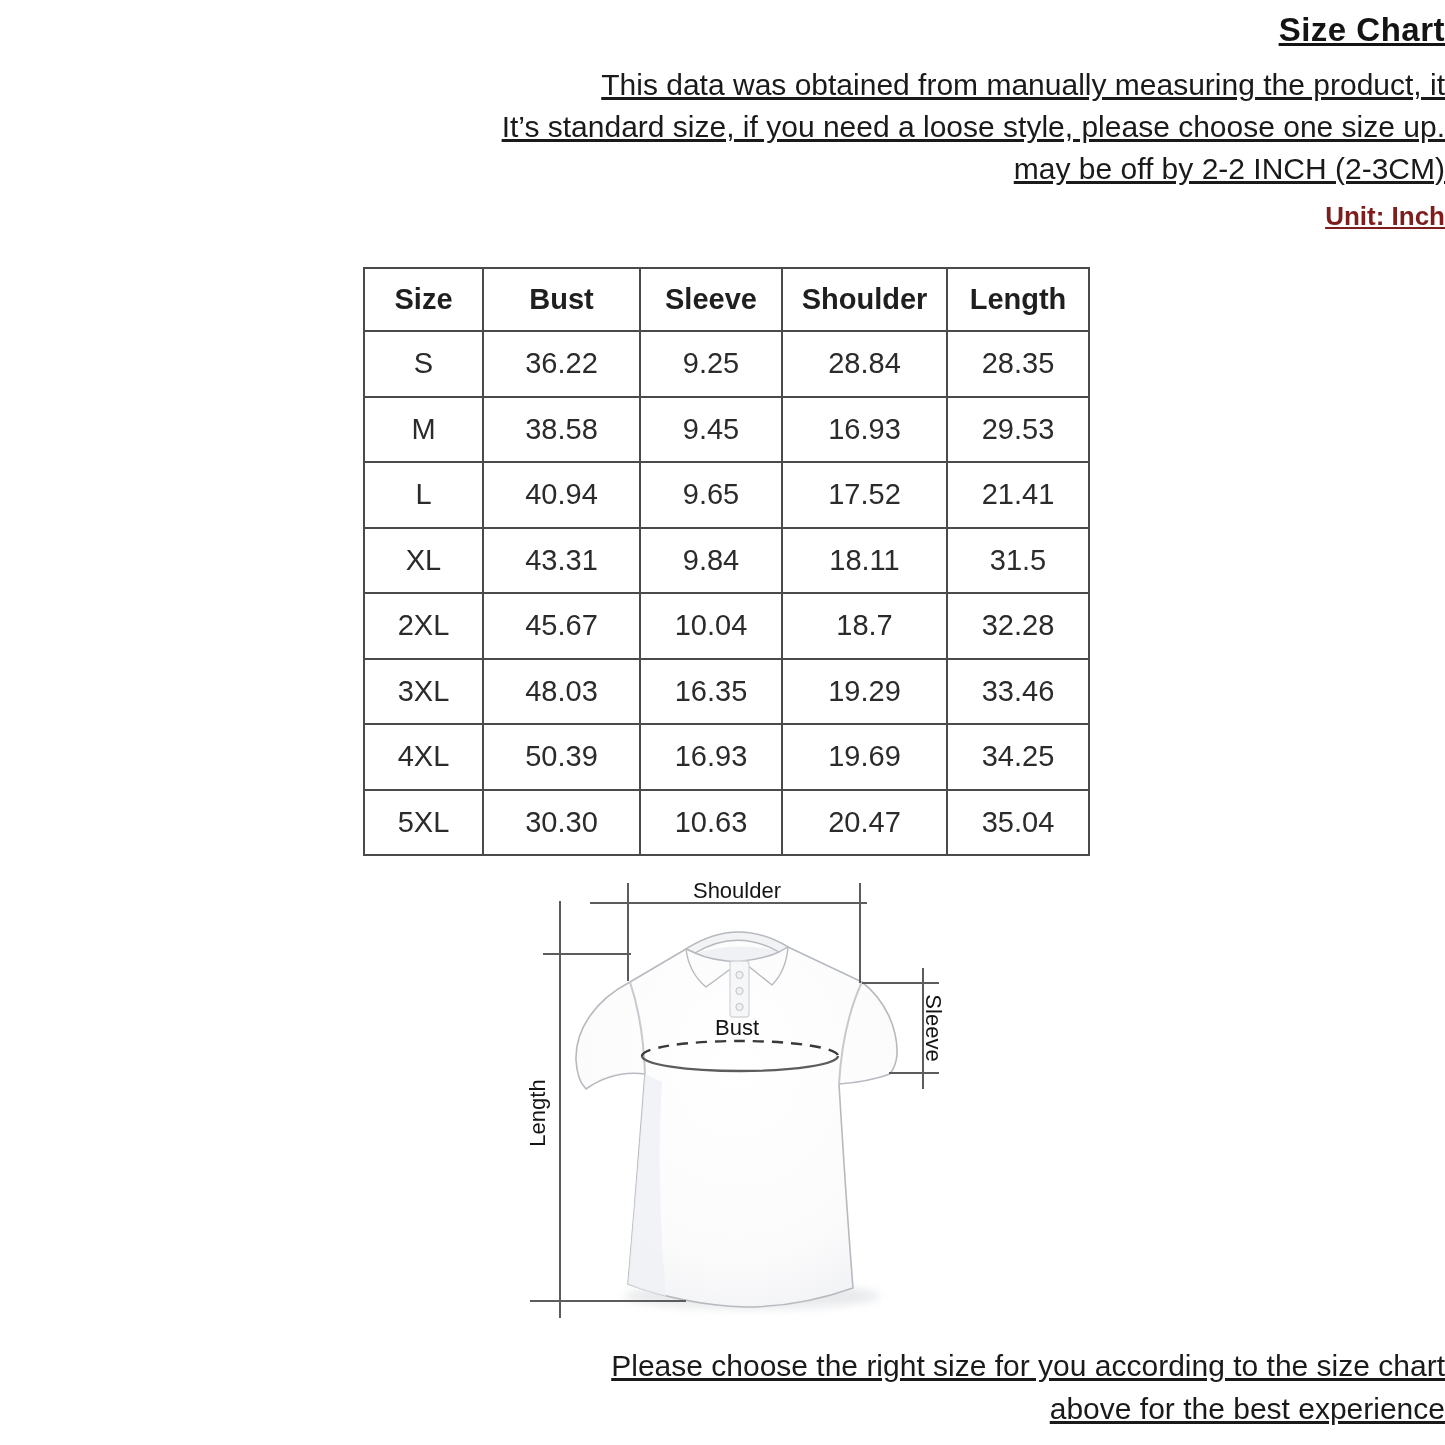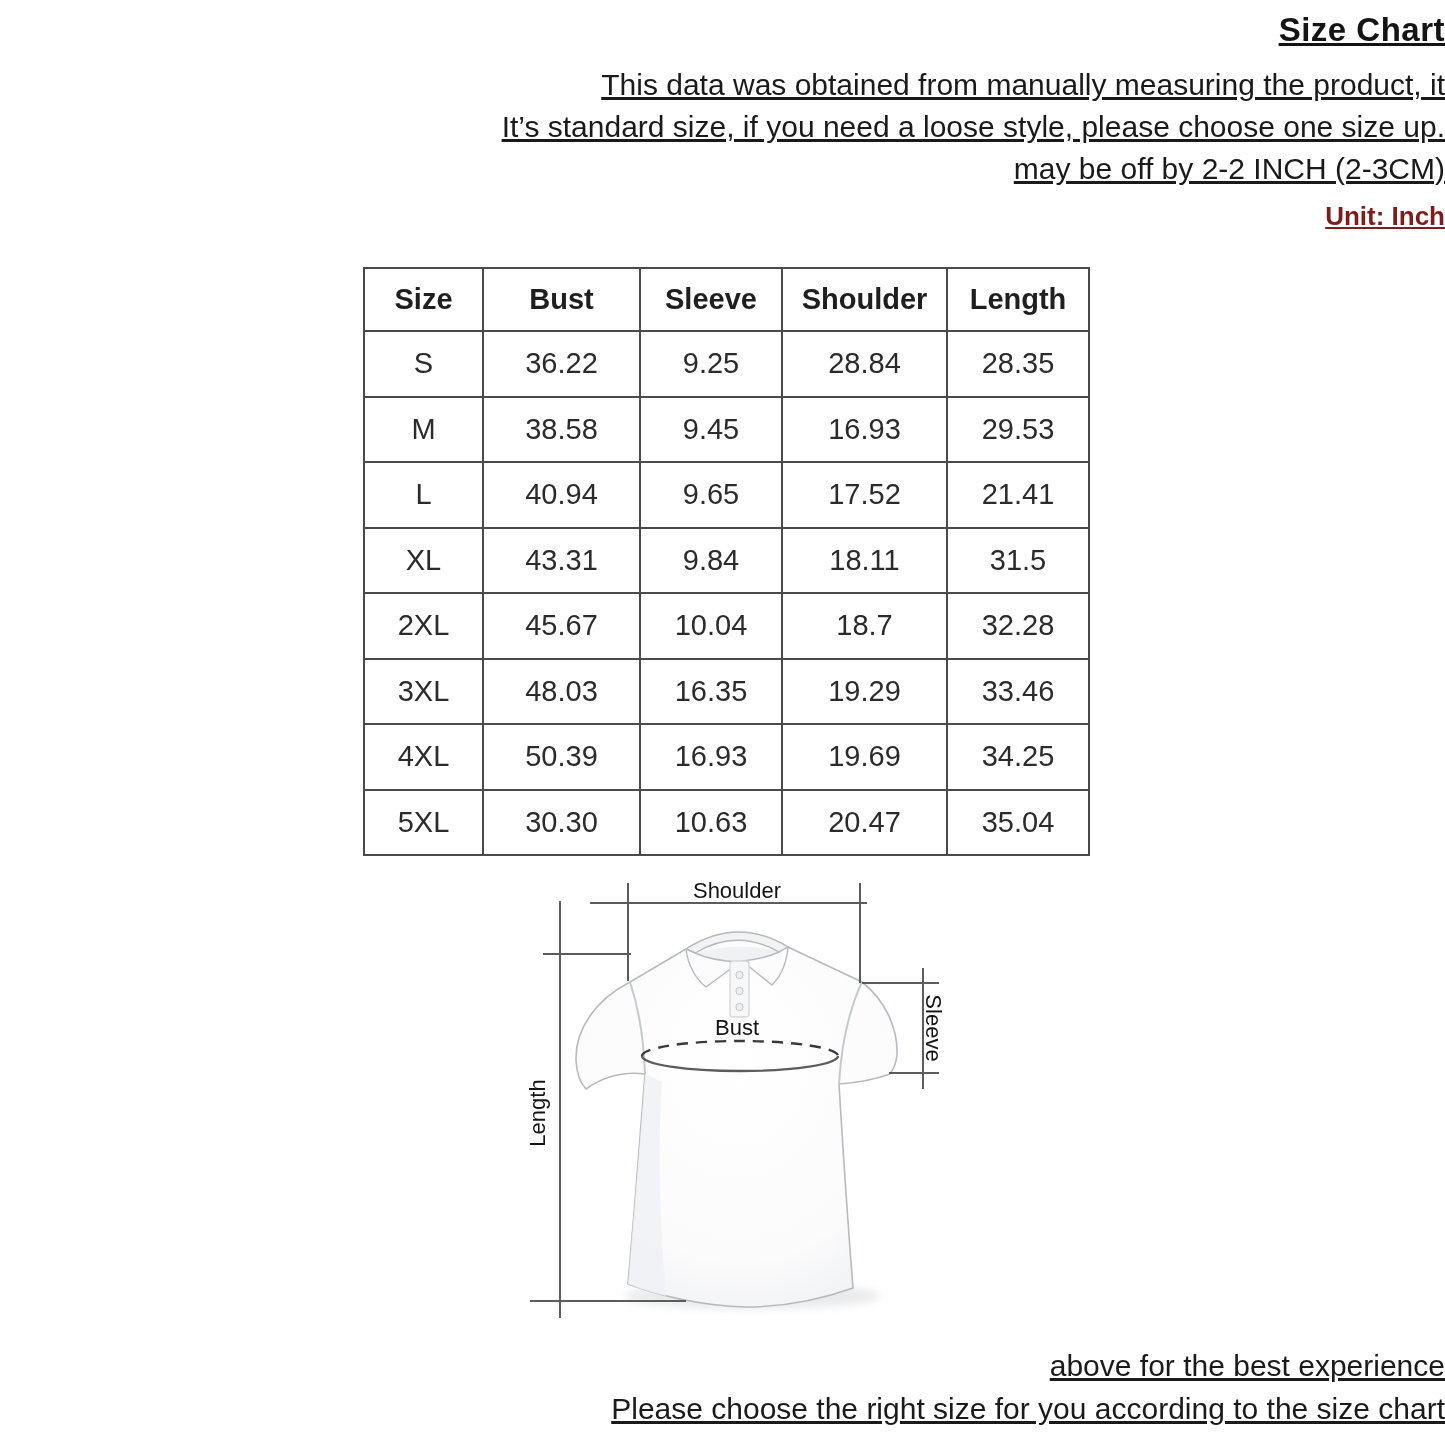--- a/index.html
+++ b/index.html
@@ -215,15 +215,15 @@
     </g>
   </svg>
 
   <span class="measure-label lbl-shoulder">Shoulder</span>
   <span class="measure-label lbl-bust">Bust</span>
   <span class="measure-label rot-cw lbl-sleeve">Sleeve</span>
   <span class="measure-label rot-ccw lbl-length">Length</span>
 </div>
 
 <div class="centered footer">
+  <div>Please choose the right size for you according to the size chart</div>
   <div>above for the best experience</div>
-  <div>Please choose the right size for you according to the size chart</div>
 </div>
 
 </body></html>

